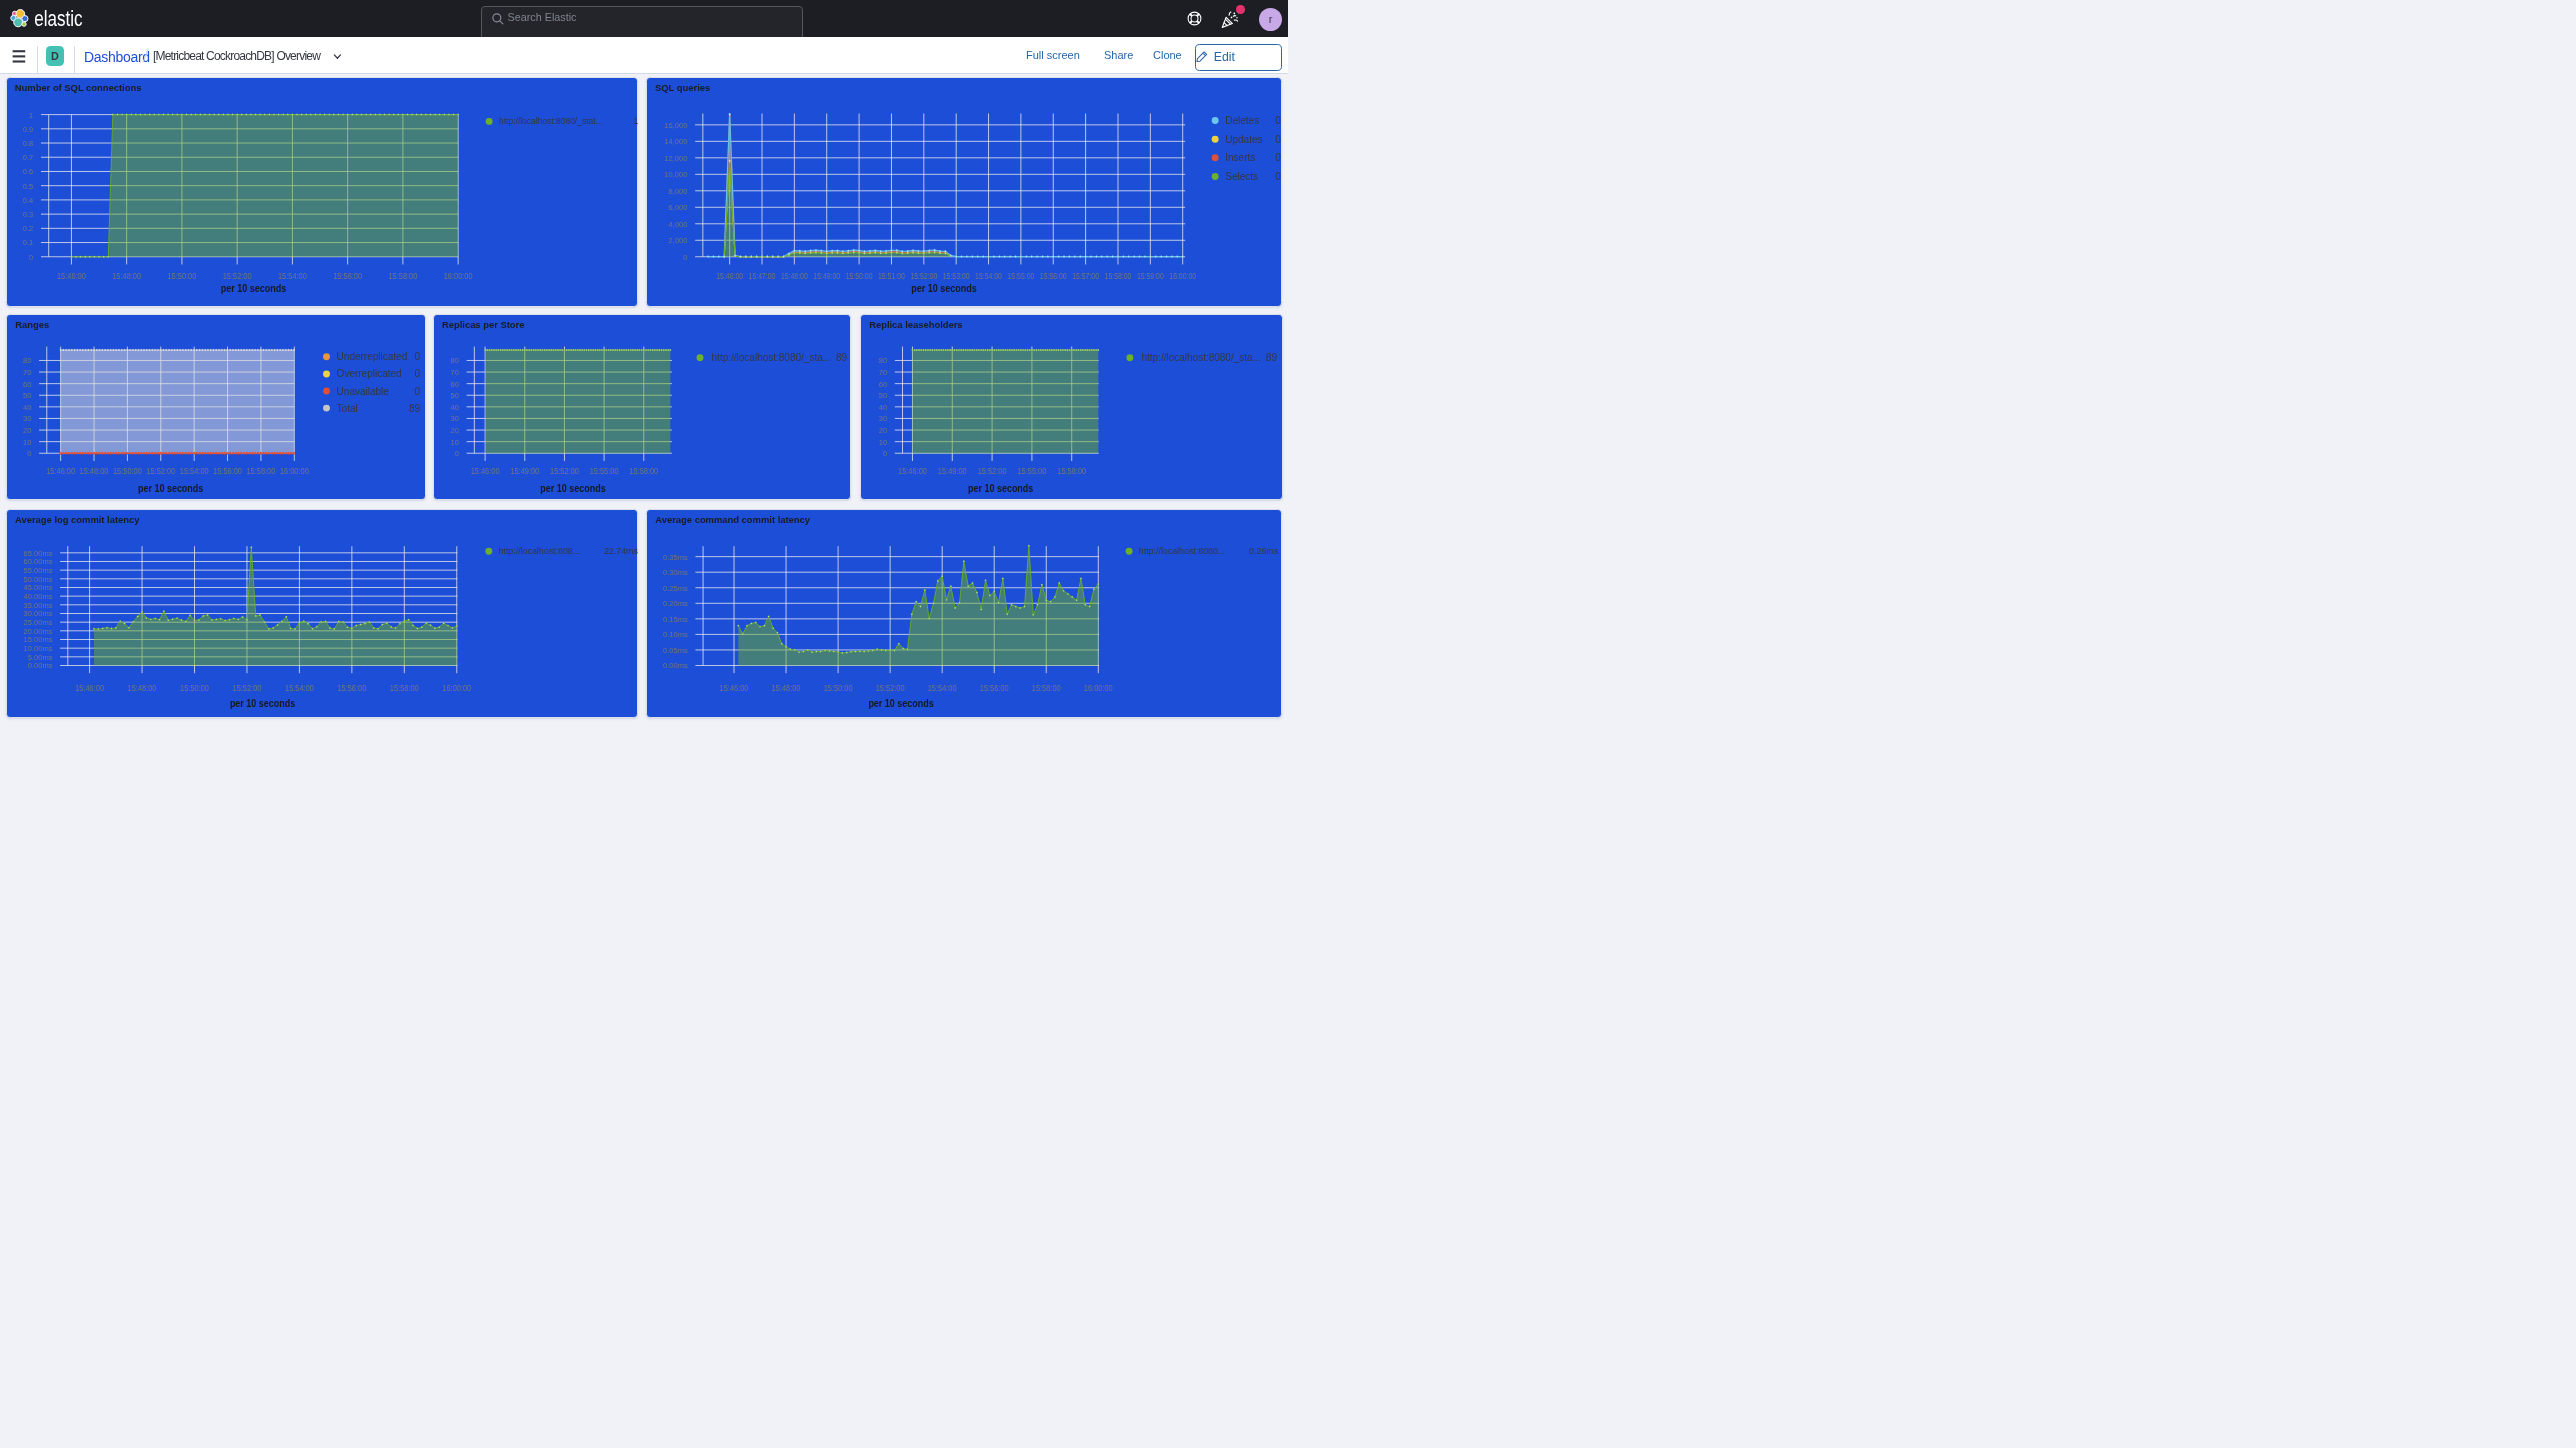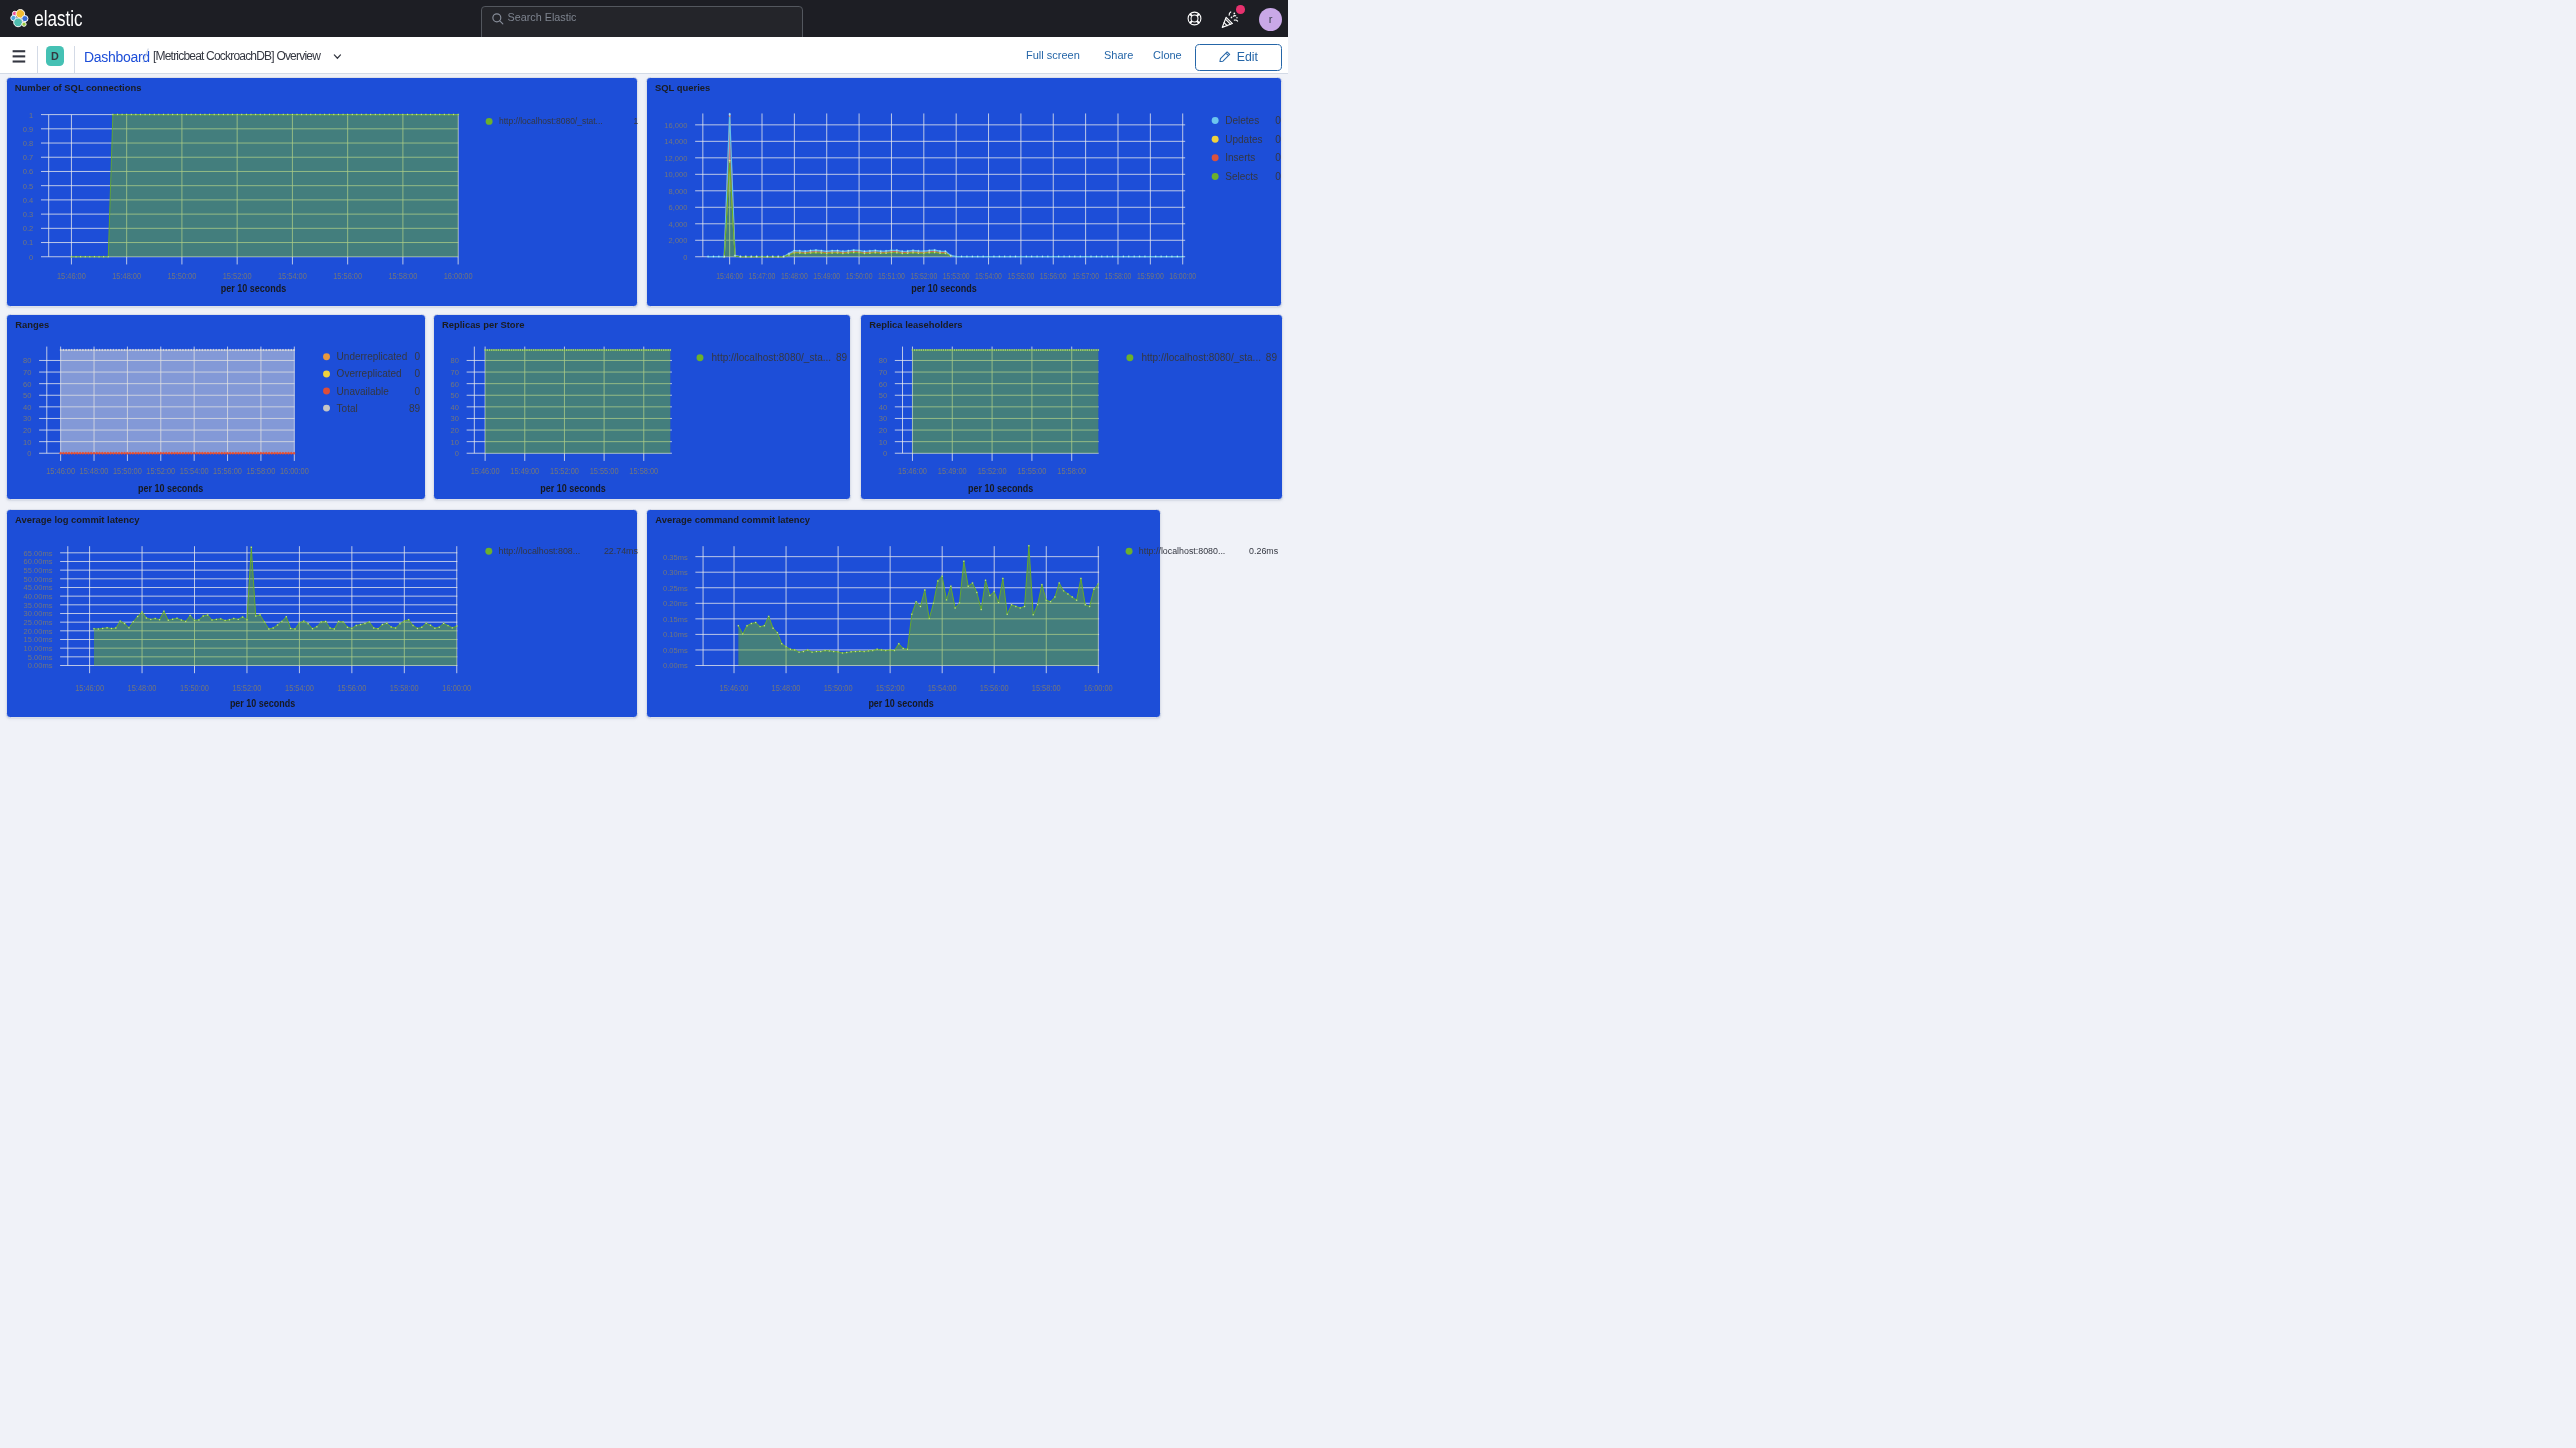--- a/index.html
+++ b/index.html
@@ -6,21 +6,21 @@
 .hdr{position:absolute;left:0;top:0;width:1288px;height:37px;background:#1d1e24}
 .sbox{position:absolute;left:481px;top:5.6px;width:322px;height:40px;border:0.8px solid #53575e;border-radius:3.9px;background:rgba(255,255,255,0.03)}
 .sph{position:absolute;left:25.5px;top:4.6px;font-size:10.8px;color:#7e848f}
 .avatar{position:absolute;left:1259px;top:7.5px;width:23px;height:23px;border-radius:50%;background:#C9A8E7;color:#373d4c;font-size:11.2px;text-align:center;line-height:22.4px}
 .tbar{position:absolute;left:0;top:37px;width:1288px;height:37px;background:#fff;border-bottom:0.8px solid #d3dae6}
 .vsep{position:absolute;top:9.3px;width:0.8px;height:28px;background:#d3dae6}
 .dbadge{position:absolute;left:46px;top:9.3px;width:18px;height:20px;border-radius:4.6px;background:#45C1B4;color:#343741;font-size:10.8px;font-weight:700;text-align:center;line-height:20px}
 .bc1{position:absolute;left:84px;top:12.3px;font-size:14px;color:#1d4ed8;letter-spacing:-0.3px}
 .bc2{position:absolute;left:153px;top:11.6px;font-size:12px;color:#343741;font-weight:400;letter-spacing:-0.8px}
 .hlink{position:absolute;top:12.3px;font-size:11px;color:#2566A8;font-weight:500}
-.editbtn{position:absolute;left:1195px;top:6.6px;width:87px;height:27px;border:0.8px solid #2566A8;border-radius:4.6px;color:#2566A8;font-size:12.3px;font-weight:500;text-align:center;line-height:25.5px}
+.editbtn{position:absolute;left:1195px;top:6.6px;width:87px;height:27px;border:0.8px solid #2566A8;border-radius:4.6px;color:#2566A8;font-size:12.3px;font-weight:500;line-height:25.5px}
 .panel{position:absolute;background:#1d4ed8;border:0.8px solid #dce0ea;border-radius:4.6px;box-shadow:0 1.5px 1.5px -0.8px rgba(152,162,179,.2),0 0.8px 3.9px -1.5px rgba(152,162,179,.2)}
 </style></head>
 <body>
 <div class="hdr">
 <svg width="19" height="19" viewBox="0 0 32 32" style="position:absolute;left:9.6px;top:8.5px">
 <g stroke="#fff" stroke-width="1.6">
 <circle cx="8.2" cy="7.8" r="4.1" fill="#EE5096"></circle>
 <circle cx="17.4" cy="8.2" r="7.3" fill="#F2BC33"></circle>
 <circle cx="5.9" cy="15.3" r="4.6" fill="#4FA7DF"></circle>
 <circle cx="25.1" cy="16.2" r="5.2" fill="#3A6DD6"></circle>
@@ -1129,21 +1129,21 @@
       <text x="379.4" y="234.5" font-size="12.5" fill="#72767d" font-weight="400" text-anchor="middle" textLength="37.5" lengthAdjust="spacingAndGlyphs">15:54:00</text>
       <text x="447.5" y="234.5" font-size="12.5" fill="#72767d" font-weight="400" text-anchor="middle" textLength="37.5" lengthAdjust="spacingAndGlyphs">15:56:00</text>
       <text x="515.6" y="234.5" font-size="12.5" fill="#72767d" font-weight="400" text-anchor="middle" textLength="37.5" lengthAdjust="spacingAndGlyphs">15:58:00</text>
       <text x="583.8" y="234.5" font-size="12.5" fill="#72767d" font-weight="400" text-anchor="middle" textLength="37.5" lengthAdjust="spacingAndGlyphs">16:00:00</text>
       <text x="331.5" y="256.2" font-size="13.8" fill="#16191f" font-weight="700" text-anchor="middle" textLength="84.9" lengthAdjust="spacingAndGlyphs">per 10 seconds</text>
       <circle cx="625.4" cy="53.5" r="4.5" fill="#6CB02B"></circle>
       <text x="638.0" y="57.8" font-size="11.5" fill="#343741" font-weight="400" text-anchor="start">http://localhost:808...</text>
       <text x="819.0" y="57.8" font-size="11.5" fill="#343741" font-weight="400" text-anchor="end">22.74ms</text>
     </svg>
   </div>
-<div class="panel" style="left:646px;top:509px;width:515px;height:209px">
+<div class="panel" style="left:646px;top:509px;width:636px;height:209px">
     <svg width="636" height="209" viewBox="0 0 824.5 271.5" style="position:absolute;left:0;top:0" font-family="'Liberation Sans',sans-serif">
       <text x="10.0" y="16.5" font-size="12.2" fill="#1a1c21" font-weight="700" text-anchor="start">Average command commit latency</text>
       <line x1="62.0" y1="202.00" x2="586.5" y2="202.00" stroke="#ececec" stroke-width="1"></line>
       <line x1="62.0" y1="181.80" x2="586.5" y2="181.80" stroke="#ececec" stroke-width="1"></line>
       <line x1="62.0" y1="161.60" x2="586.5" y2="161.60" stroke="#ececec" stroke-width="1"></line>
       <line x1="62.0" y1="141.40" x2="586.5" y2="141.40" stroke="#ececec" stroke-width="1"></line>
       <line x1="62.0" y1="121.20" x2="586.5" y2="121.20" stroke="#ececec" stroke-width="1"></line>
       <line x1="62.0" y1="101.00" x2="586.5" y2="101.00" stroke="#ececec" stroke-width="1"></line>
       <line x1="62.0" y1="80.80" x2="586.5" y2="80.80" stroke="#ececec" stroke-width="1"></line>
       <line x1="62.0" y1="60.60" x2="586.5" y2="60.60" stroke="#ececec" stroke-width="1"></line>

